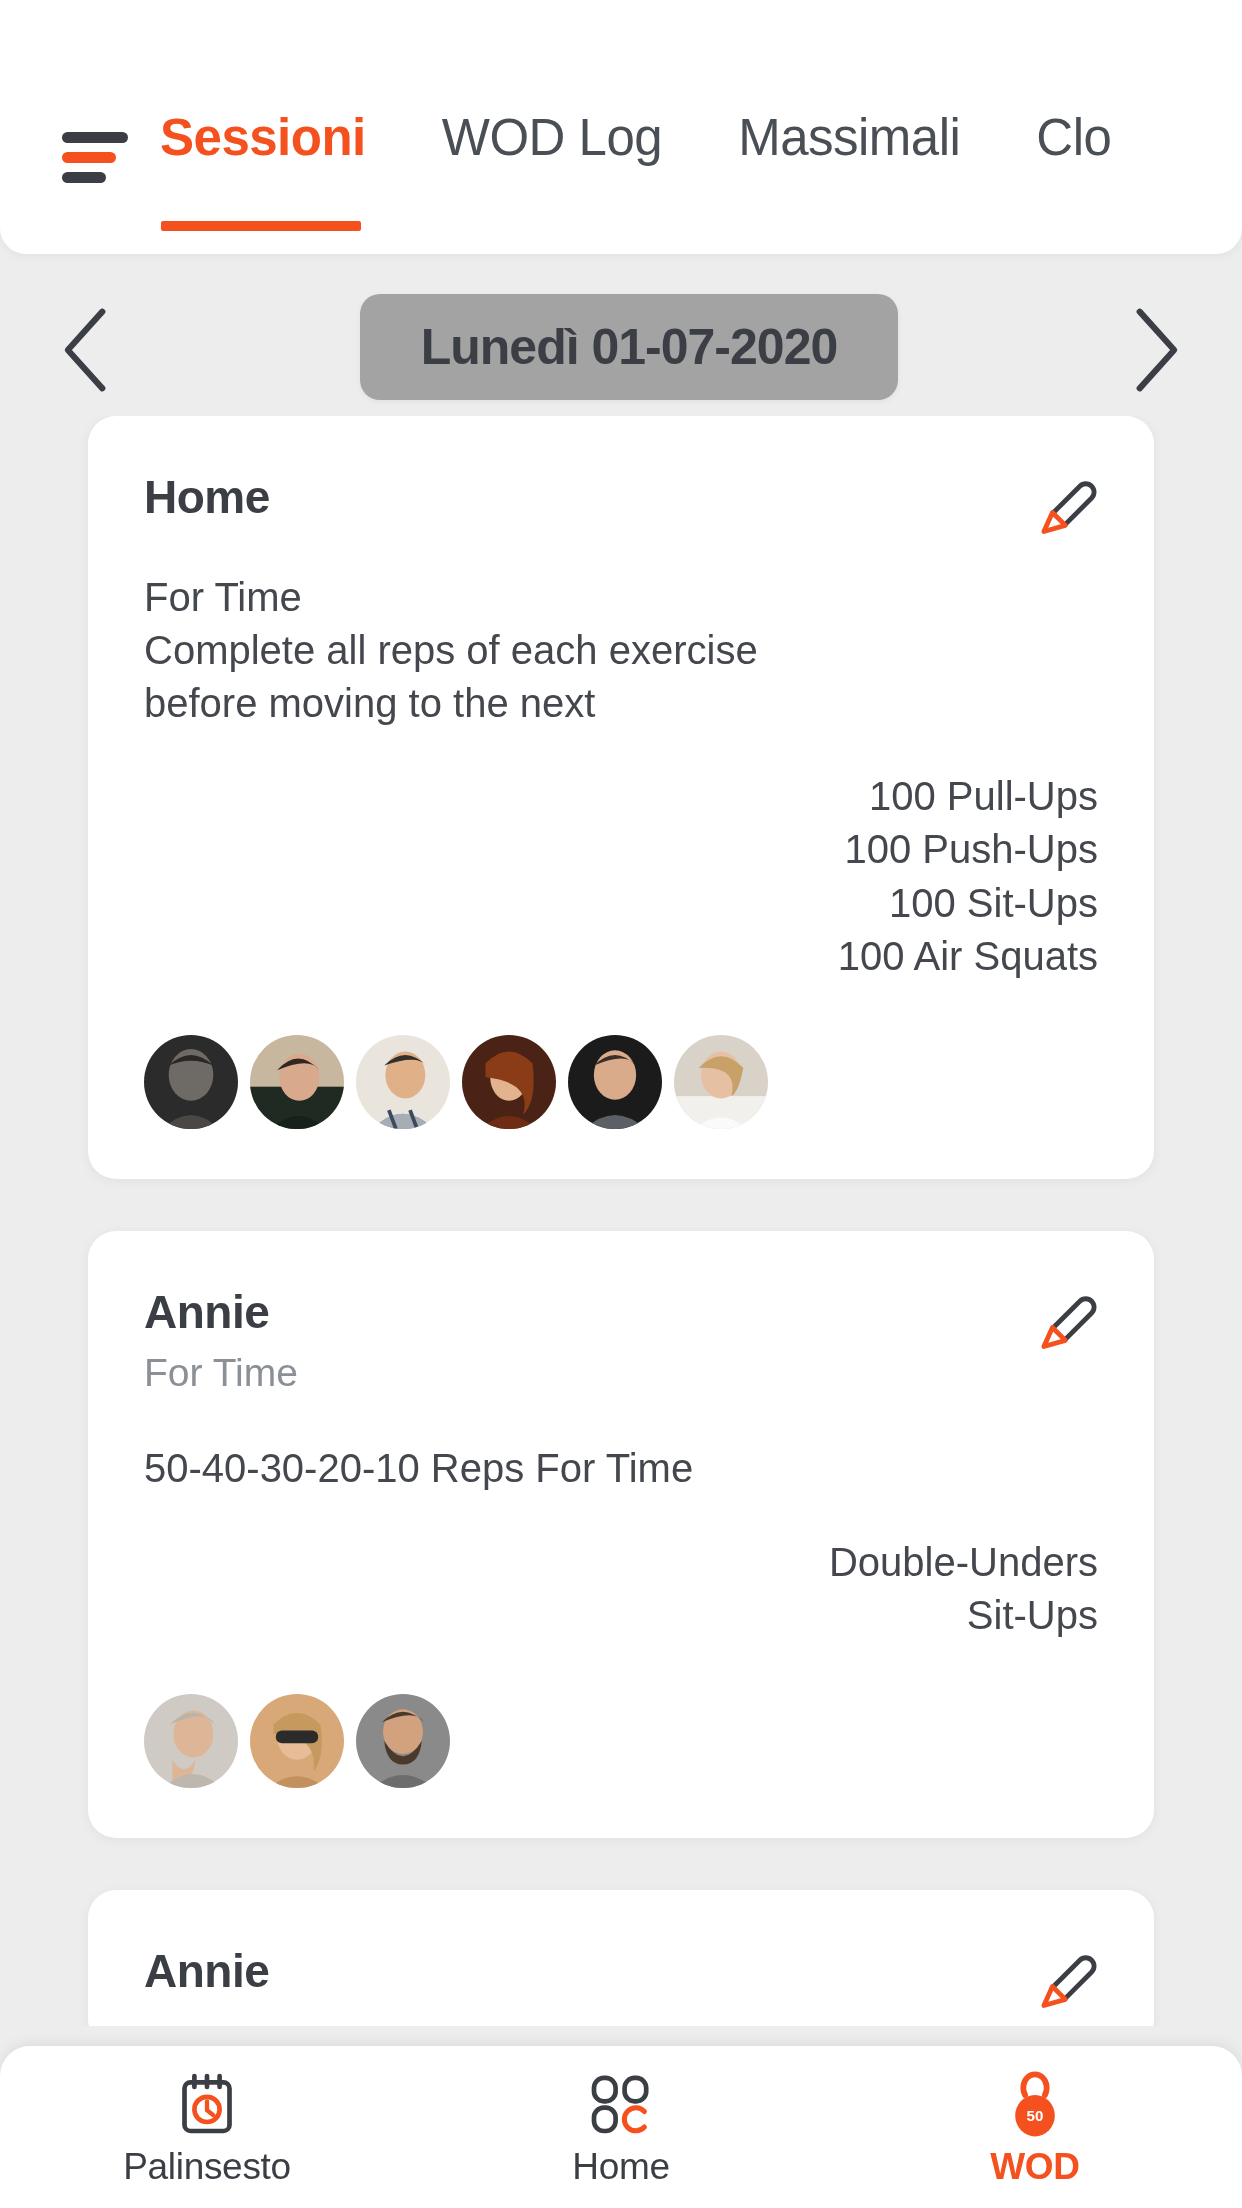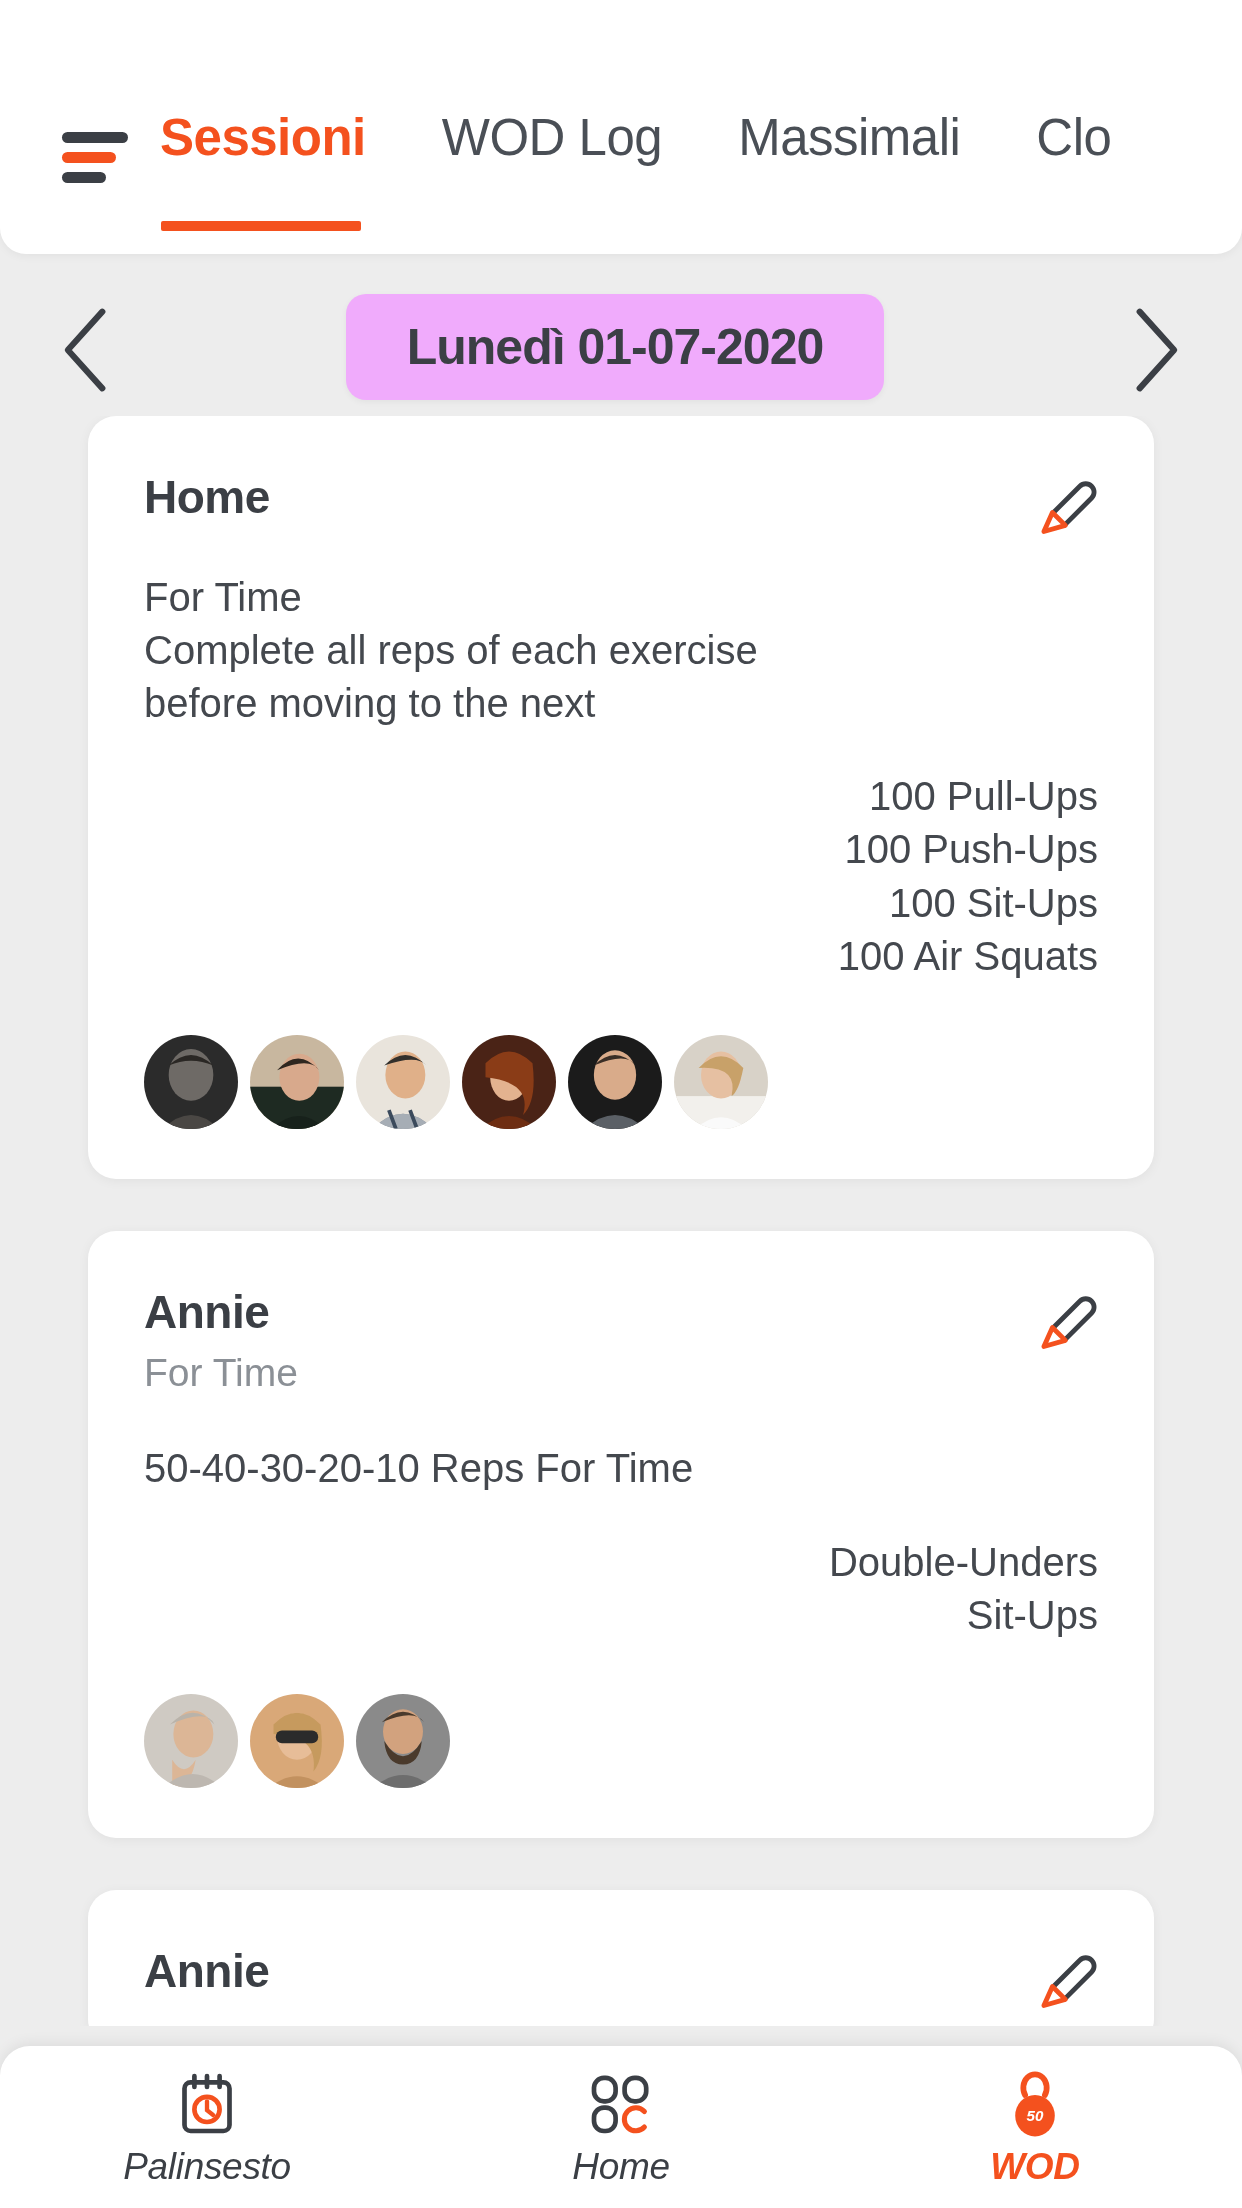--- a/index.html
+++ b/index.html
@@ -102,25 +102,25 @@
     width: 86px;
     height: 92px;
     cursor: pointer;
   }
   .chev.prev { left: 44px; }
   .chev.next { right: 44px; }
   .chev svg { width: 100%; height: 100%; display: block; }
 
   .date-pill {
     position: absolute;
-    left: 346px;
+    left: 360px;
     top: 4px;
     width: 538px;
     height: 106px;
-    background: #f0abfc;
+    background: #a3a3a3;
     border-radius: 20px;
     display: flex;
     align-items: center;
     justify-content: center;
     box-shadow: 0 2px 6px rgba(0,0,0,0.05);
     cursor: pointer;
   }
   .date-pill span {
     font-size: 50px;
     font-weight: bold;
@@ -212,21 +212,20 @@
     z-index: 30;
   }
   .navitem {
     flex: 1;
     display: flex;
     flex-direction: column;
     align-items: center;
     justify-content: flex-start;
     padding-top: 22px;
     cursor: pointer;
-    font-style: italic;
   }
   .navicon {
     width: 72px;
     height: 72px;
     display: block;
   }
   .navicon svg { width: 100%; height: 100%; display: block; }
   .navlabel {
     margin-top: 8px;
     font-size: 37px;

